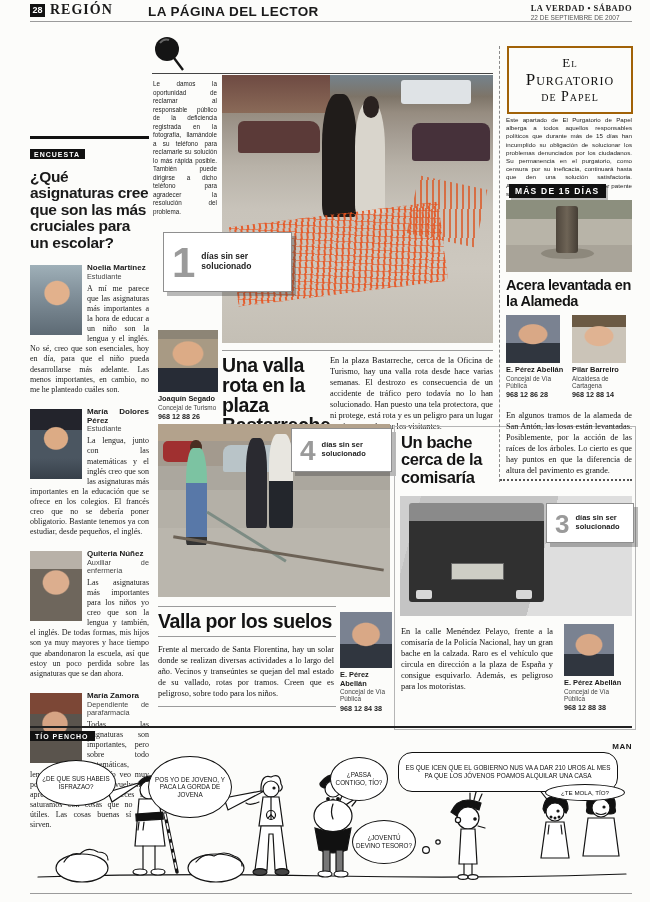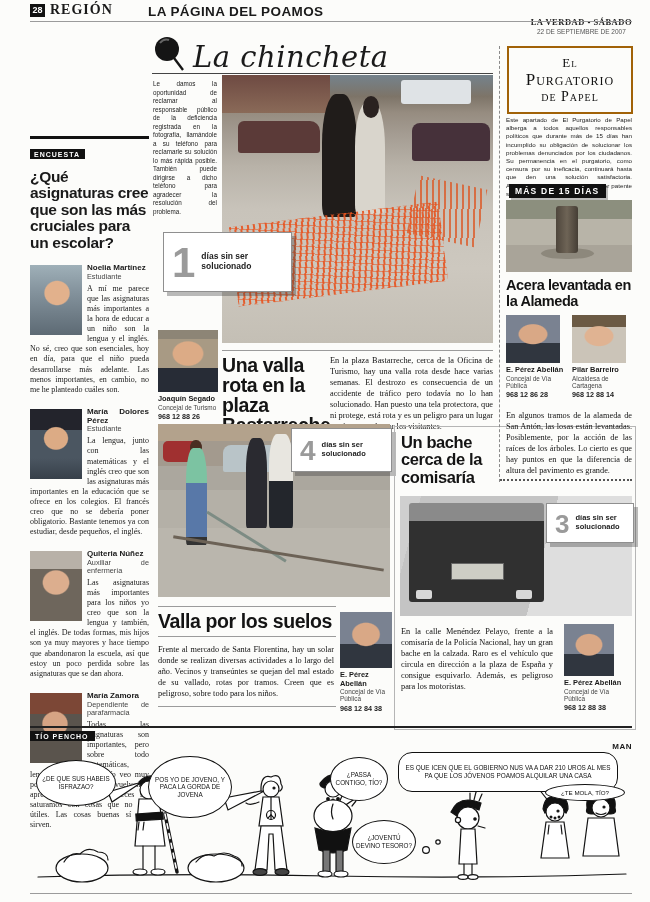--- a/index.html
+++ b/index.html
@@ -8,21 +8,21 @@
   .abs{position:absolute;}
   .rule{position:absolute;background:#9b9b9b;height:1px;}
   .rule-dark{position:absolute;background:#222;height:1px;}
 
   
   .pagenum{left:30px;top:4px;width:15px;height:13px;background:#111;color:#fff;
            font-size:9px;font-weight:bold;text-align:center;line-height:13px;}
   .section{left:50px;top:2px;font-family:"Liberation Serif",serif;font-weight:bold;
            font-size:14px;letter-spacing:1px;}
   .lector{left:148px;top:4px;font-size:13.5px;font-weight:bold;letter-spacing:.4px;}
-  .masthead{right:18px;top:17px;text-align:center;}
+  .masthead{right:18px;top:3px;text-align:left;}
   .masthead .m1{font-family:"Liberation Serif",serif;font-size:8.5px;letter-spacing:.5px;color:#222;font-weight:bold;}
   .masthead .m2{font-size:6.5px;color:#555;margin-top:1px;}
 
   
   .enc{left:30px;top:136px;width:119px;}
   .enc-topline{position:relative;height:3px;background:#111;margin-bottom:4px;}
   .enc-label{display:inline-block;background:#111;color:#fff;font-size:7px;font-weight:bold;
              letter-spacing:1px;padding:2px 5px 1px 4px;}
   .enc-q{font-size:15.5px;font-weight:bold;line-height:1.06;letter-spacing:-.3px;margin:8px 0 12px;}
   .enc-entry{margin-top:13px;font-family:"Liberation Serif",serif;font-size:8px;
@@ -155,21 +155,21 @@
   .bub5{left:545px;top:784px;width:80px;height:17px;font-size:6.2px;}
   .bub6{left:352px;top:820px;width:64px;height:44px;}
 </style>
 </head>
 <body>
 
 <div class="page">
 
   <div class="abs pagenum">28</div>
   <div class="abs section">REGIÓN</div>
-  <div class="abs lector">LA PÁGINA DEL POAMOS</div>
+  <div class="abs lector">LA PÁGINA DEL LECTOR</div>
   <div class="abs masthead">
     <div class="m1">LA VERDAD • SÁBADO</div>
     <div class="m2">22 DE SEPTIEMBRE DE 2007</div>
   </div>
   <div class="rule" style="left:30px;top:21px;width:602px;"></div>
 
   <div class="abs enc">
     <div class="enc-topline"></div>
     <span class="enc-label">ENCUESTA</span>
     <div class="enc-q">¿Qué asignaturas cree que son las más cruciales para un escolar?</div>
@@ -198,21 +198,20 @@
       <div class="enc-role">Dependiente de parafarmacia</div>
       <span>Todas las asignaturas son importantes, pero sobre todo matemáticas, lengua y los idiomas. Yo veo muy positivo que los niños vuelvan a aprender el francés. A veces les saturamos con cosas que no son útiles. Las cosas buenas sí que sirven.</span>
     </div>
   </div>
 
   <svg class="abs" style="left:150px;top:34px;width:38px;height:38px;" viewBox="0 0 38 38">
     <circle cx="17" cy="15" r="12" fill="#151515"></circle>
     <path d="M10,9 q4,-5 9,-3" stroke="#666" stroke-width="2" fill="none"></path>
     <line x1="24" y1="24" x2="33" y2="36" stroke="#151515" stroke-width="2.4"></line>
   </svg>
-  <div class="abs chin-title">La chincheta</div>
   <div class="rule" style="left:152px;top:73px;width:341px;background:#444;"></div>
   <div class="abs chin-intro">Le damos la oportunidad de reclamar al responsable público de la deficiencia registrada en la fotografía, llamándole a su teléfono para reclamarle su solución lo más rápida posible. También puede dirigirse a dicho teléfono para agradecer la resolución del problema.</div>
 
   <div class="photo-frame photo-main">
     <div class="abs pm-bldg"></div>
     <div class="abs pm-van"></div>
     <div class="abs pm-car1"></div>
     <div class="abs pm-car2"></div>
     <div class="abs pm-fig1"></div>
     <div class="abs pm-fig2"></div>

